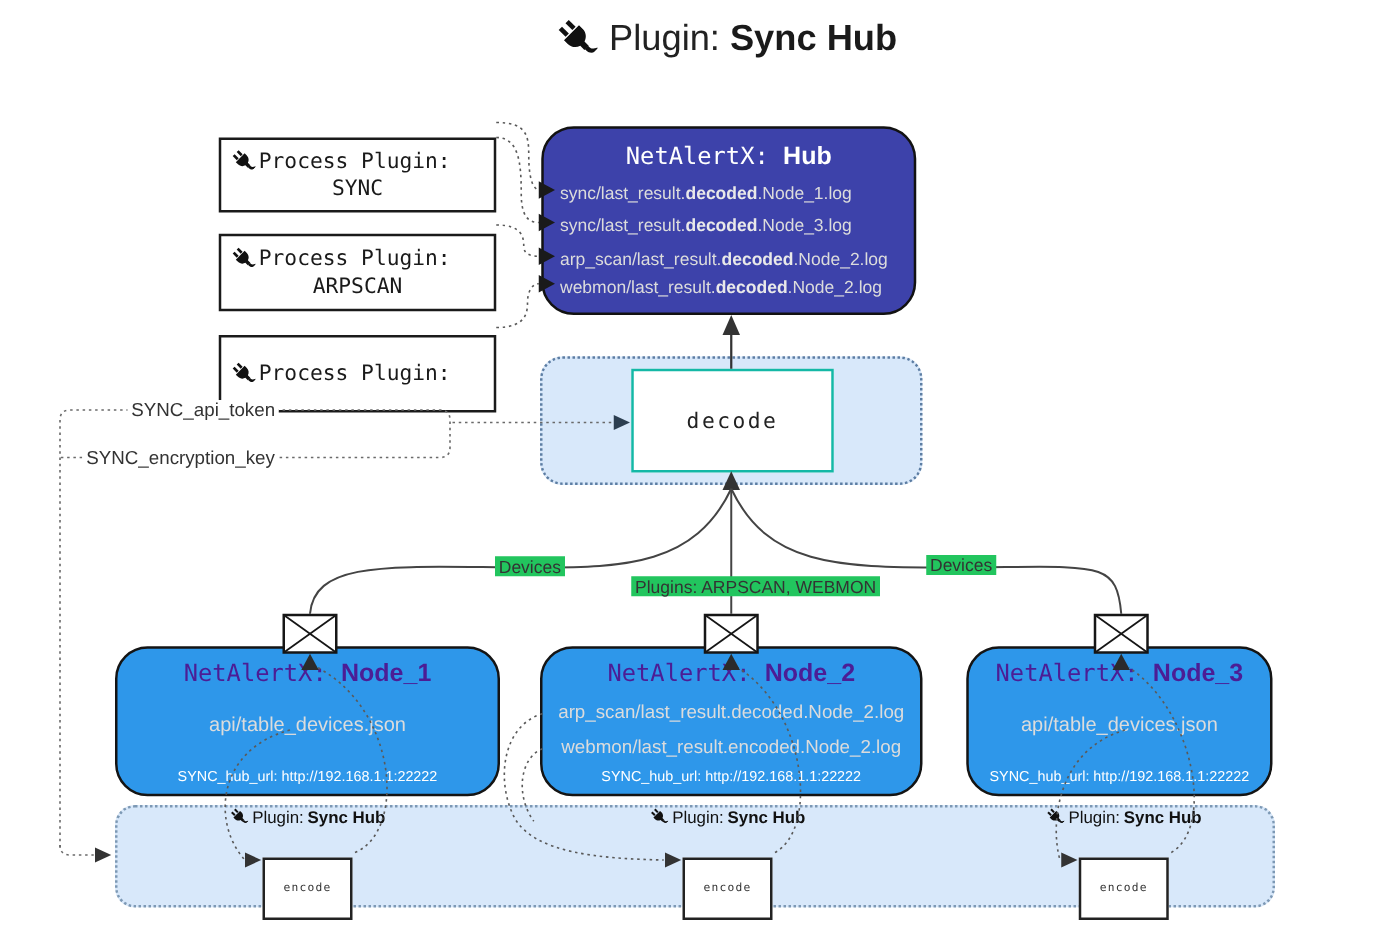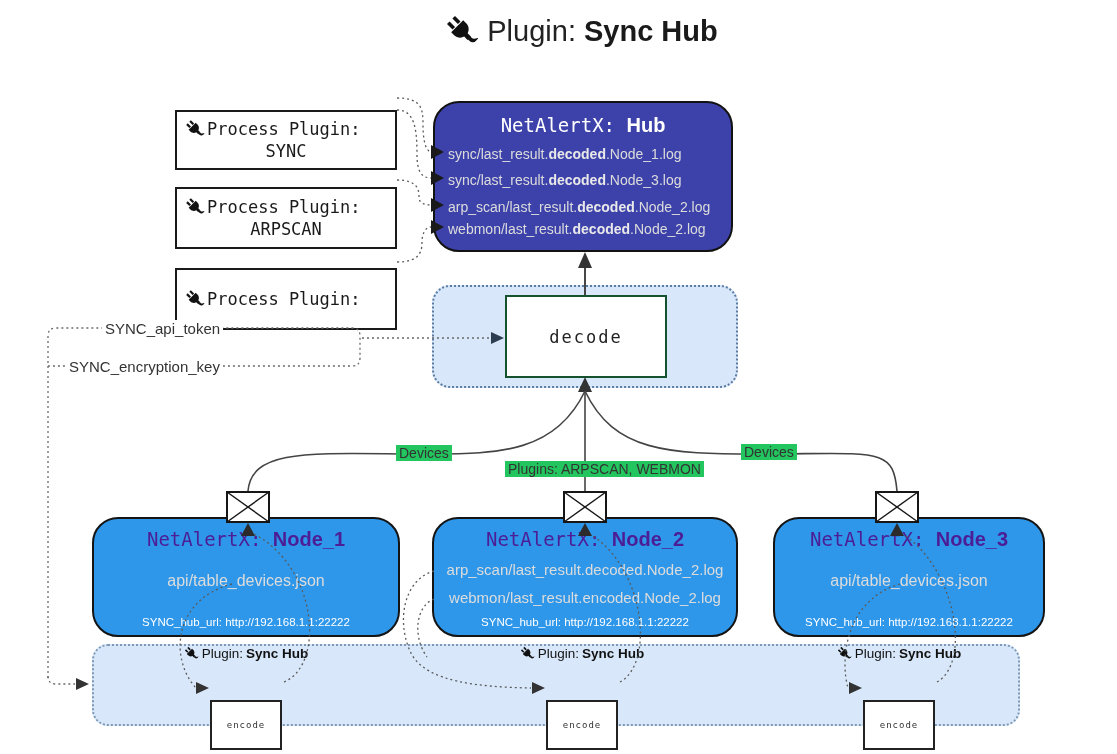--- a/index.html
+++ b/index.html
@@ -21,38 +21,38 @@
   .hub{position:absolute;left:433px;top:101px;width:300px;height:151px;background:#3d42aa;
        border:2px solid #121212;border-radius:26px;box-sizing:border-box;}
   .hub-title{position:absolute;top:11px;left:0;width:100%;text-align:center;color:#fff;font-size:19px;}
   .hub-title b{font-size:20px;}
   .hub-line{position:absolute;left:13px;white-space:nowrap;font-size:14px;color:#dcdcdc;}
   .hub-line b{color:#e9e9e9;}
   
   .decode-wrap{position:absolute;left:432px;top:285px;width:306px;height:103px;background:#d8e8fa;
                border:2px dotted #5c7da3;border-radius:18px;box-sizing:border-box;}
   .decode-box{position:absolute;left:505px;top:295px;width:162px;height:83px;background:#fff;
-              border:2px solid #14532d;box-sizing:border-box;display:flex;align-items:center;
+              border:2px solid #14b8a6;box-sizing:border-box;display:flex;align-items:center;
               justify-content:center;font-size:17px;color:#222;letter-spacing:2px;}
   
   .wire-label{position:absolute;background:#22c55e;font-size:14px;color:#333;padding:0 3px;z-index:6;white-space:nowrap;}
   .tok-label{position:absolute;background:#fff;font-size:15px;color:#333;padding:0 3px;z-index:6;white-space:nowrap;}
   
   .node{position:absolute;top:517px;height:120px;background:#2e97ea;border:2px solid #141414;
         border-radius:26px;box-sizing:border-box;}
   .node-title{position:absolute;top:9px;left:0;width:100%;text-align:center;color:#4c1d95;font-size:19px;white-space:nowrap;}
   .node-title b{font-size:20px;}
   .node-line{position:absolute;left:0;width:100%;text-align:center;color:#dcdcdc;white-space:nowrap;}
   .node-url{position:absolute;bottom:7px;left:0;width:100%;text-align:center;color:#fff;font-size:11.5px;white-space:nowrap;}
   
   .strip{position:absolute;left:92px;top:644px;width:928px;height:82px;background:#d8e8fa;
          border:2px dotted #7d99b5;border-radius:16px;box-sizing:border-box;}
   .strip-label{position:absolute;top:646px;width:170px;display:flex;align-items:center;justify-content:center;
                gap:3px;font-size:13.5px;color:#111;z-index:4;}
-  .encode-box{position:absolute;top:700px;width:72px;height:50px;background:#fff;border:2px solid #222;
+  .encode-box{position:absolute;top:686px;width:72px;height:50px;background:#fff;border:2px solid #222;
               box-sizing:border-box;display:flex;align-items:center;justify-content:center;
               font-size:9px;letter-spacing:1px;color:#333;z-index:3;}
   #wires{position:absolute;left:0;top:0;z-index:5;pointer-events:none;}
   .boxlayer{z-index:2;}
 </style>
 </head>
 <body>
 
 <div id="canvas">
 
@@ -119,21 +119,21 @@
     <div class="node-title"><span class="mono">NetAlertX: </span><b>Node_1</b></div>
     <div class="node-line" style="top:53px;font-size:16px">api/table_devices.json</div>
     <div class="node-url">SYNC_hub_url: http://192.168.1.1:22222</div>
   </div>
   <div class="node boxlayer" style="left:432px;width:306px">
     <div class="node-title"><span class="mono">NetAlertX: </span><b>Node_2</b></div>
     <div class="node-line" style="top:42px;font-size:15px">arp_scan/last_result.decoded.Node_2.log</div>
     <div class="node-line" style="top:70px;font-size:15px">webmon/last_result.encoded.Node_2.log</div>
     <div class="node-url">SYNC_hub_url: http://192.168.1.1:22222</div>
   </div>
-  <div class="node boxlayer" style="left:773px;width:272px">
+  <div class="node boxlayer" style="left:773px;width:245px">
     <div class="node-title"><span class="mono">NetAlertX: </span><b>Node_3</b></div>
     <div class="node-line" style="top:53px;font-size:16px">api/table_devices.json</div>
     <div class="node-url">SYNC_hub_url: http://192.168.1.1:22222</div>
   </div>
 
   <div class="strip boxlayer"></div>
   <div class="strip-label" style="left:161px">
     <svg class="plug" width="15" height="15">
         <use href="#plug"></use>
       </svg>

